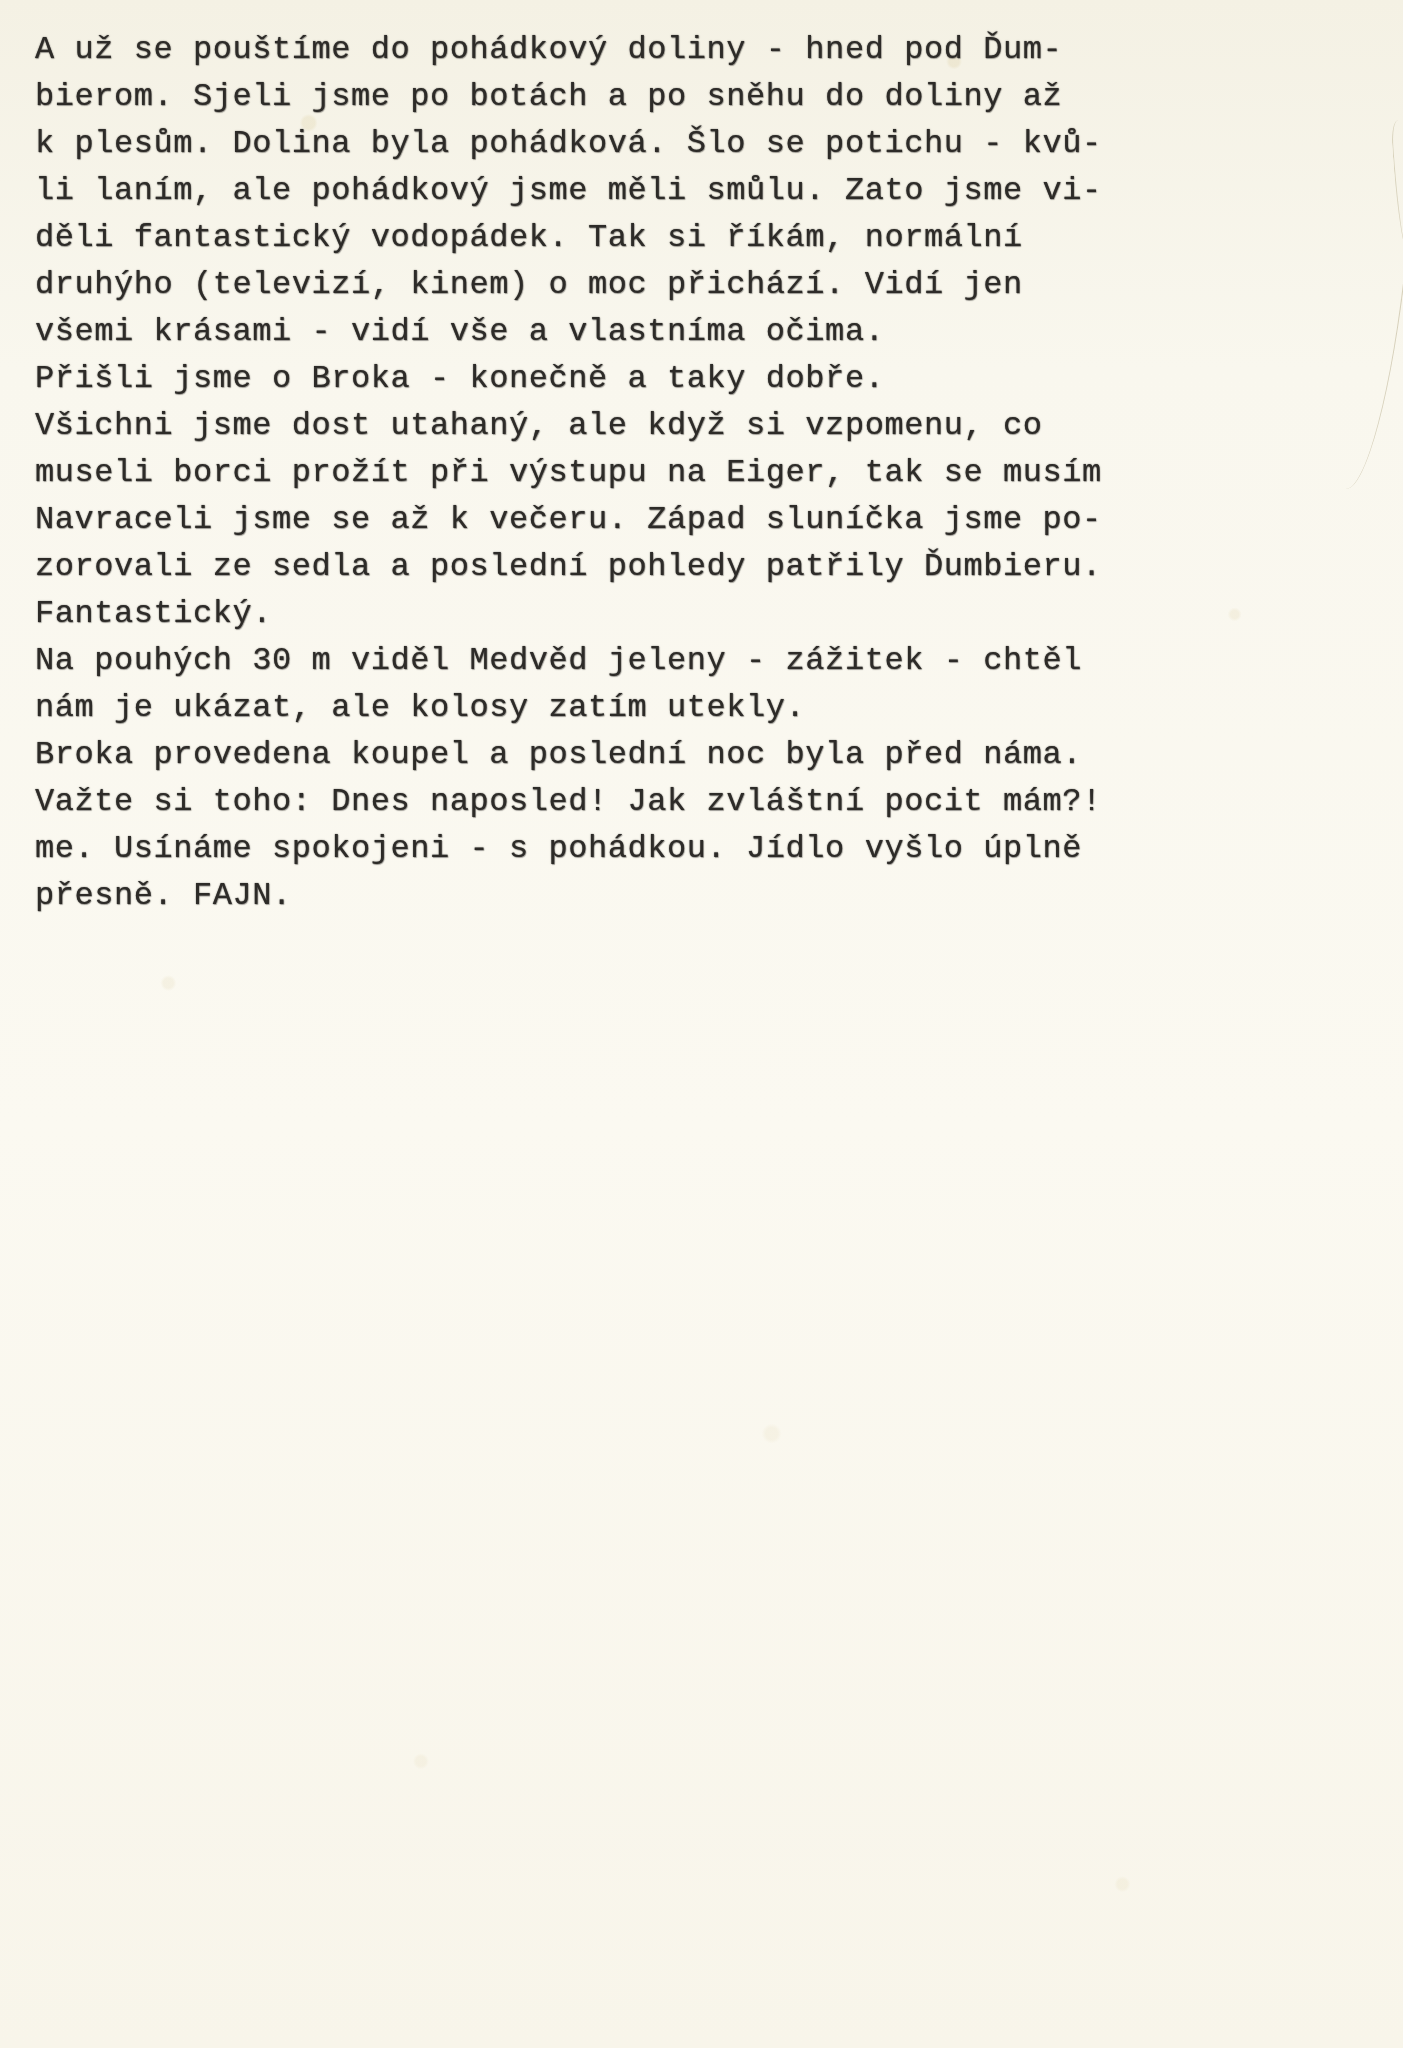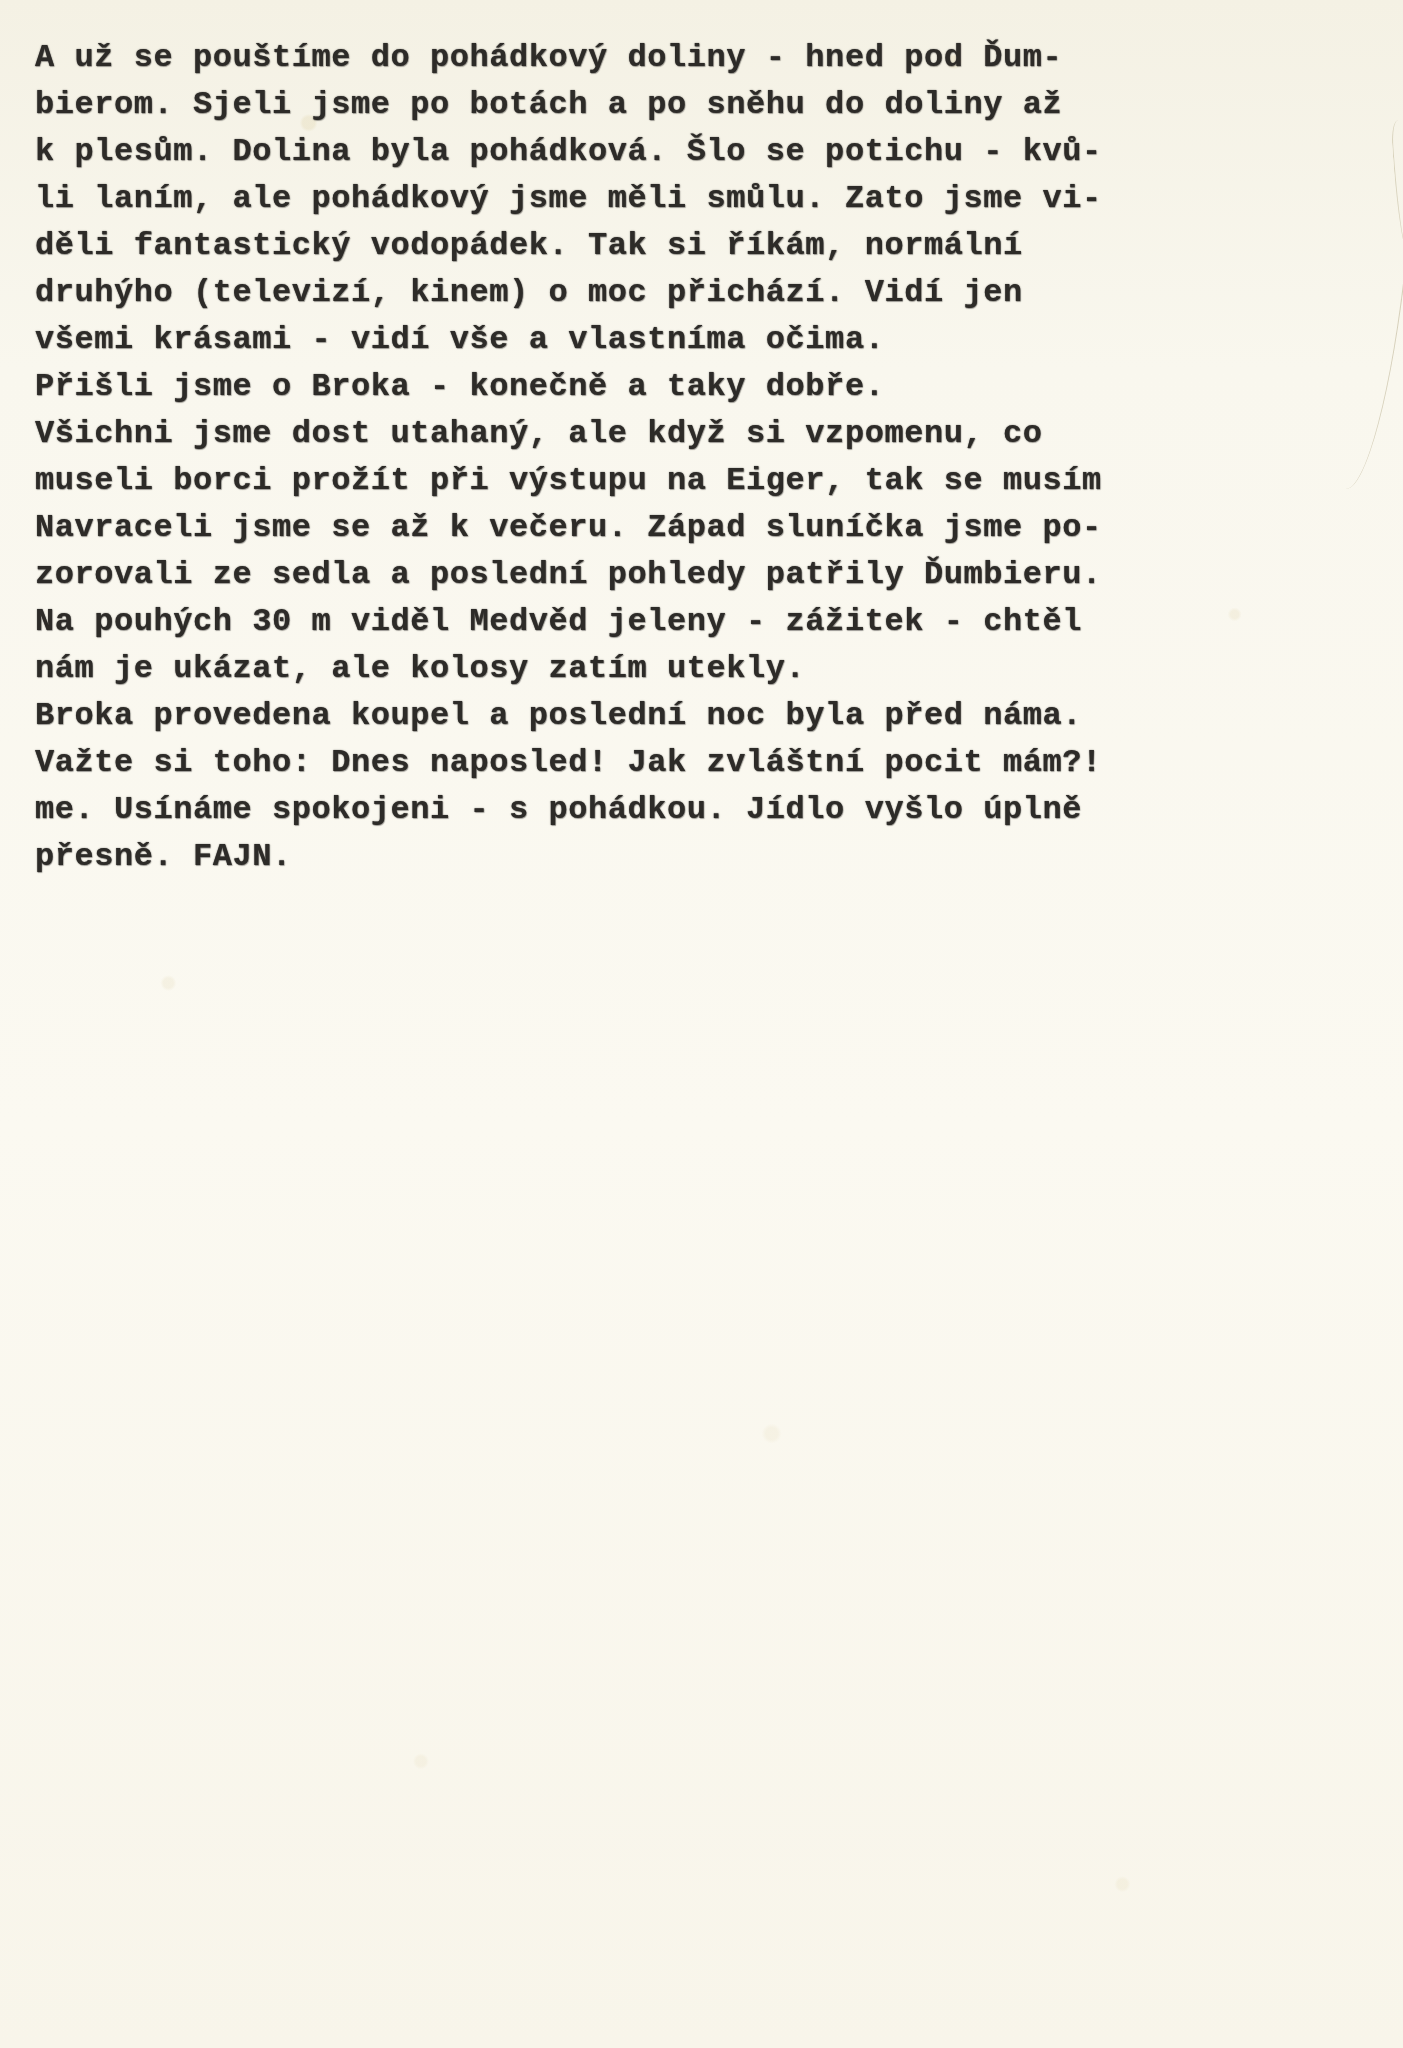--- a/index.html
+++ b/index.html
@@ -27,27 +27,26 @@
       radial-gradient(circle at 80% 92%, rgba(228,218,182,0.22) 0 5px, rgba(228,218,182,0) 8px),
       linear-gradient(180deg, #f4f1e4 0%, #f9f7ee 18%, #fbf9f1 55%, #f8f5ea 100%);
   }
   .text-block {
     position: absolute;
     left: 35px;
     top: 26px;
     width: 1340px;
     font-family: "Liberation Mono", "DejaVu Sans Mono", monospace;
     font-size: 32px;
-    font-weight: bold;
+    font-weight: normal;
     line-height: 47px;
     letter-spacing: 0.55px;
     color: #2d2b28;
     text-shadow: 0 0 1.4px rgba(45, 43, 40, 0.75), 0.6px 0.6px 0.8px rgba(45,43,40,0.35);
     white-space: nowrap;
-    margin-top: 8px;
   }
   .line {
     height: 47px;
   }
   
   .scratch {
     position: absolute;
     left: 1335px;
     top: 230px;
     width: 60px;
@@ -79,20 +78,21 @@
     <div class="line">k plesům. Dolina byla pohádková. Šlo se potichu - kvů-</div>
     <div class="line">li laním, ale pohádkový jsme měli smůlu. Zato jsme vi-</div>
     <div class="line">děli fantastický vodopádek. Tak si říkám, normální</div>
     <div class="line">druhýho (televizí, kinem) o moc přichází. Vidí jen</div>
     <div class="line">všemi krásami - vidí vše a vlastníma očima.</div>
     <div class="line">Přišli jsme o Broka - konečně a taky dobře.</div>
     <div class="line">Všichni jsme dost utahaný, ale když si vzpomenu, co</div>
     <div class="line">museli borci prožít při výstupu na Eiger, tak se musím</div>
     <div class="line">Navraceli jsme se až k večeru. Západ sluníčka jsme po-</div>
     <div class="line">zorovali ze sedla a poslední pohledy patřily Ďumbieru.</div>
+    <div class="line">Fantastický.</div>
     <div class="line">Na pouhých 30 m viděl Medvěd jeleny - zážitek - chtěl</div>
     <div class="line">nám je ukázat, ale kolosy zatím utekly.</div>
     <div class="line">Broka provedena koupel a poslední noc byla před náma.</div>
     <div class="line">Važte si toho: Dnes naposled! Jak zvláštní pocit mám?!</div>
     <div class="line">me. Usínáme spokojeni - s pohádkou. Jídlo vyšlo úplně</div>
     <div class="line">přesně. FAJN.</div>
   </div>
   <div class="scratch"></div>
   <div class="scratch2"></div>
 </div>

